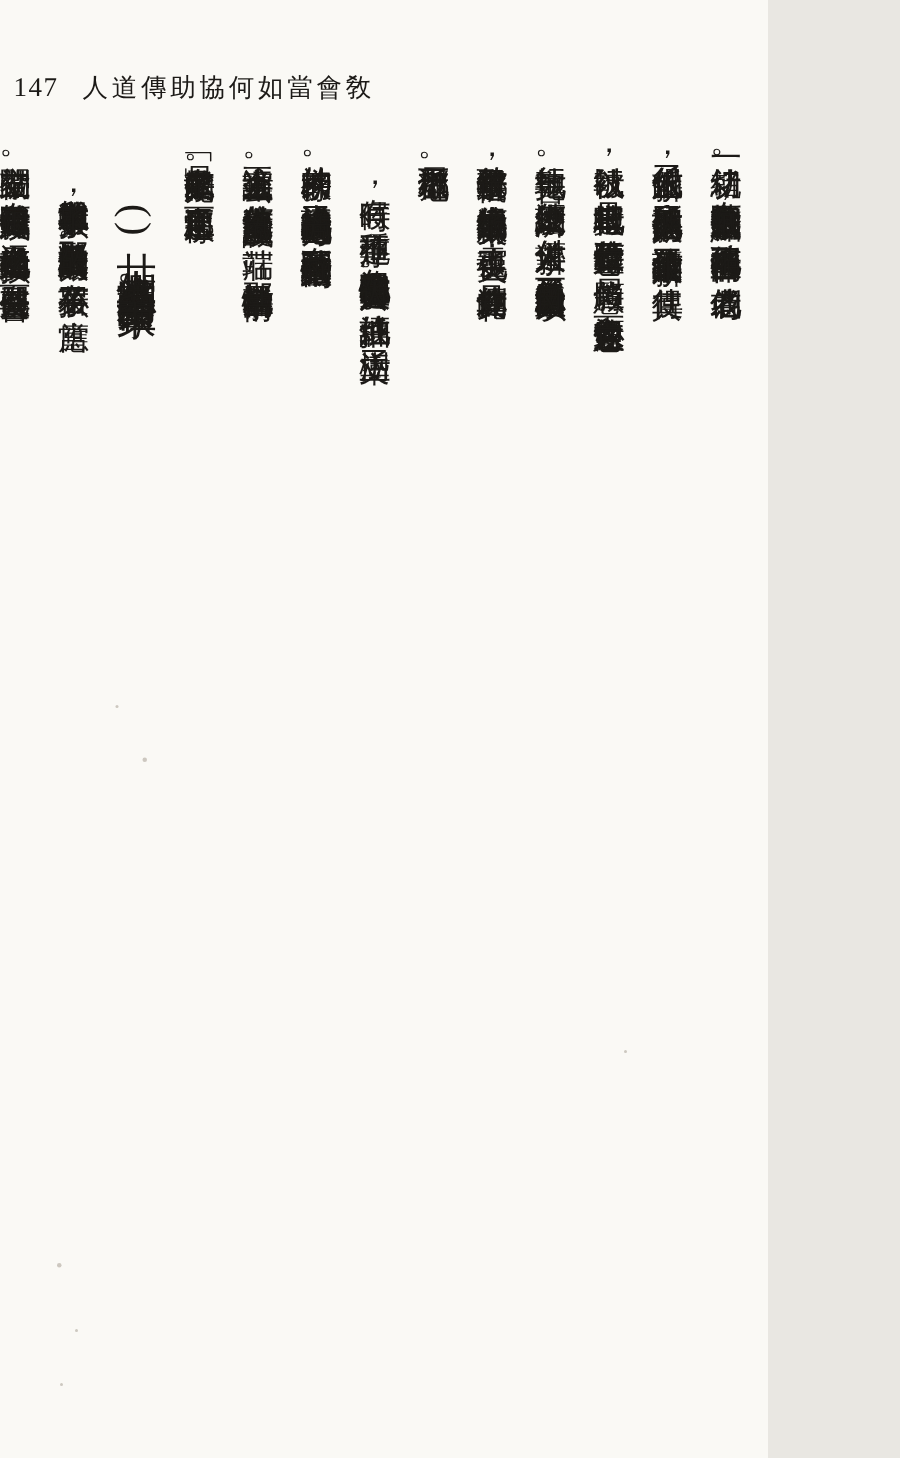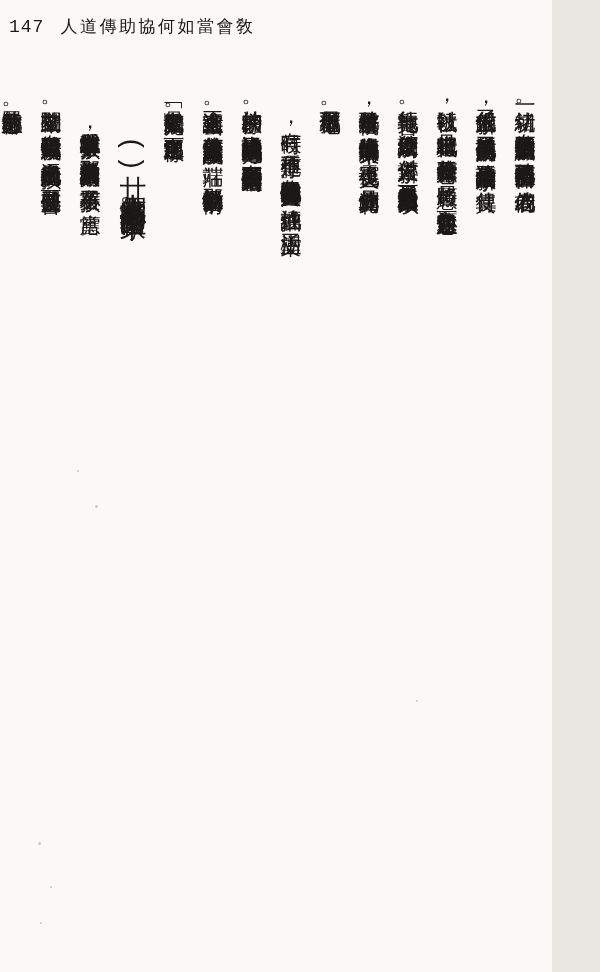--- a/index.html
+++ b/index.html
@@ -1,29 +1,29 @@
 <!DOCTYPE html>
 <html><head>
 <meta charset="utf-8">
 <style>
   html,body{margin:0;padding:0;background:#e9e7e2;}
   .page{
     position:relative;
-    width:552px;height:972px;
+    width:512px;height:972px;
     background:var(--paper,#faf9f5);
     color:var(--ink,#1c1a17);
-    font-family:Liberation Mono, monospace;
+    font-family:Liberation Serif, serif;
     overflow:hidden;
   }
   .page-header{
     position:absolute;top:15px;left:9px;
     display:flex;align-items:baseline;
   }
   .page-number{font-size:18px;letter-spacing:1px;}
-  .page-title{margin-left:16px;font-size:17px;letter-spacing:2.5px;}
+  .page-title{margin-left:16px;font-size:17px;letter-spacing:2.5px;margin-top:32px;}
   .text-block{
     position:absolute;top:94px;right:18px;left:26px;height:860px;
     display:flex;flex-direction:row-reverse;justify-content:flex-start;
     column-gap:18px;
   }
   .col{
     writing-mode:vertical-rl;
     text-orientation:mixed;
     white-space:nowrap;
     line-height:1;

